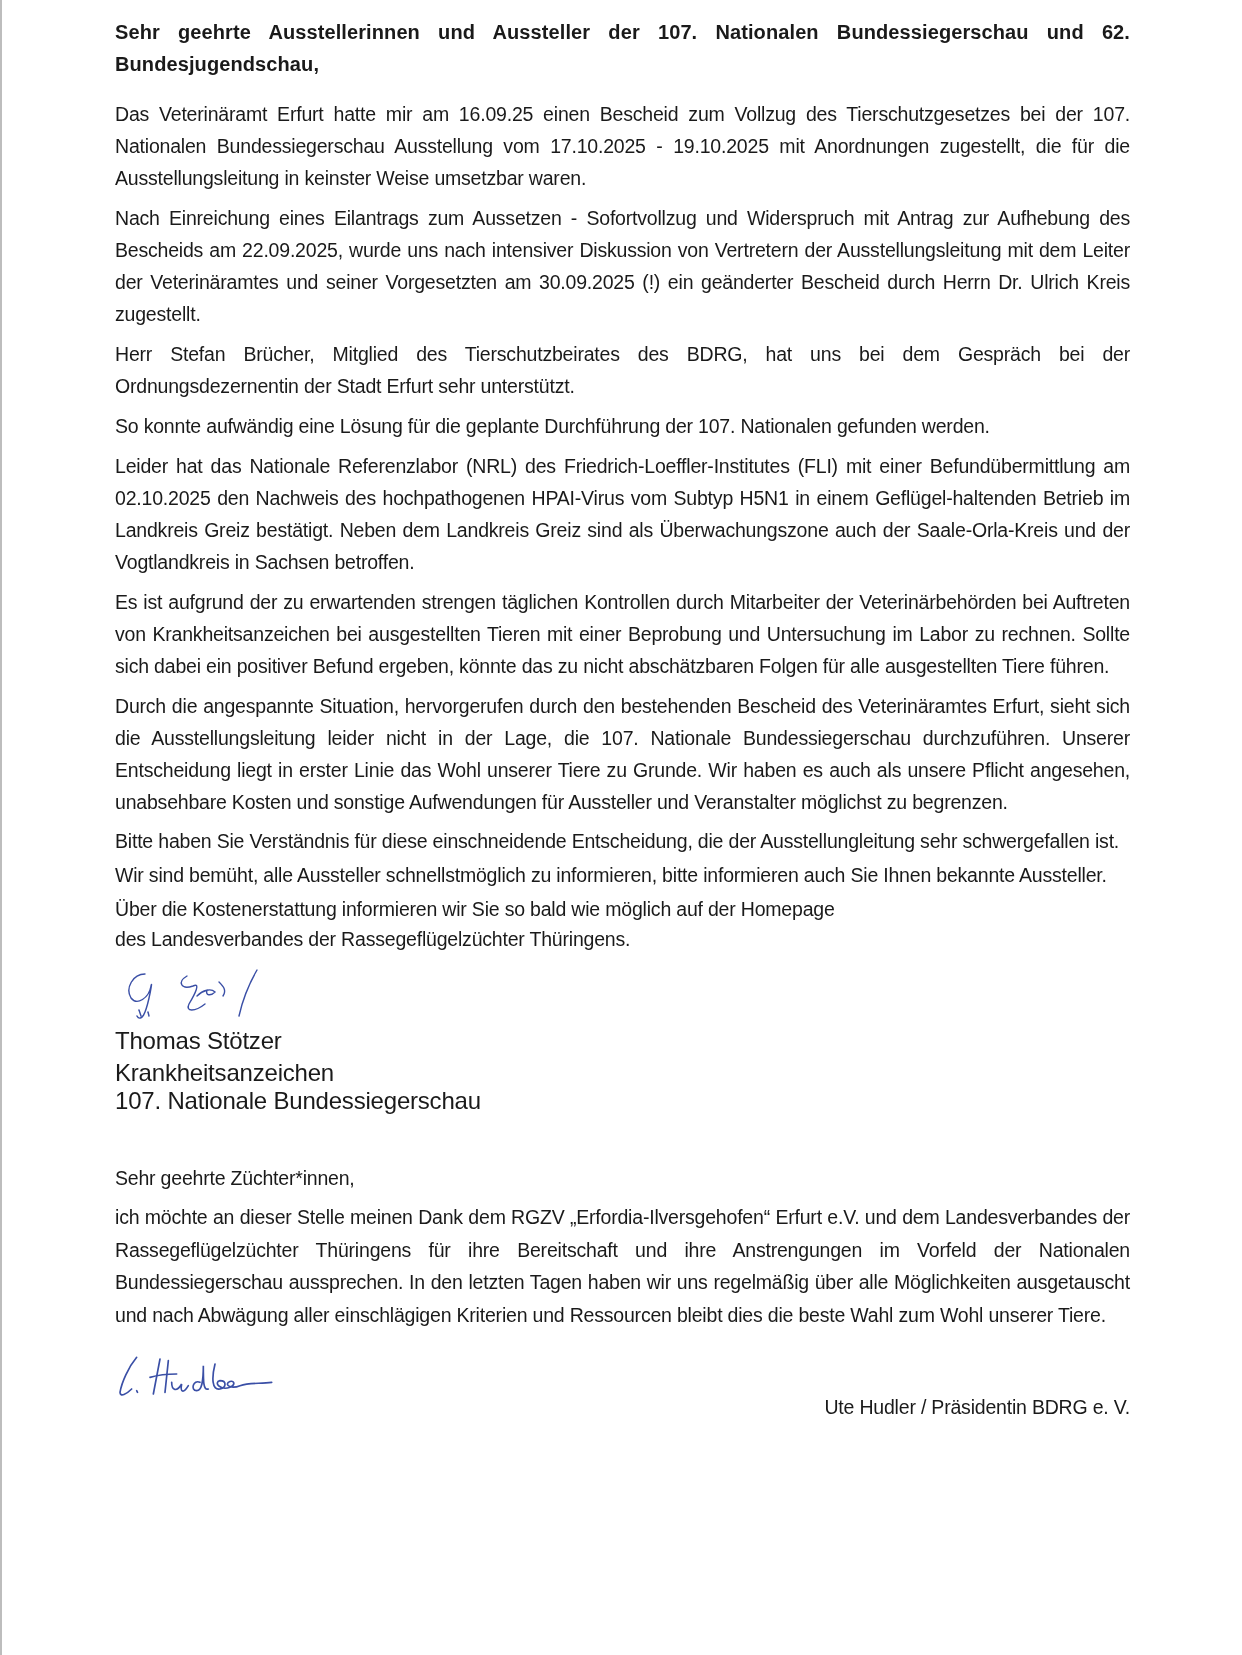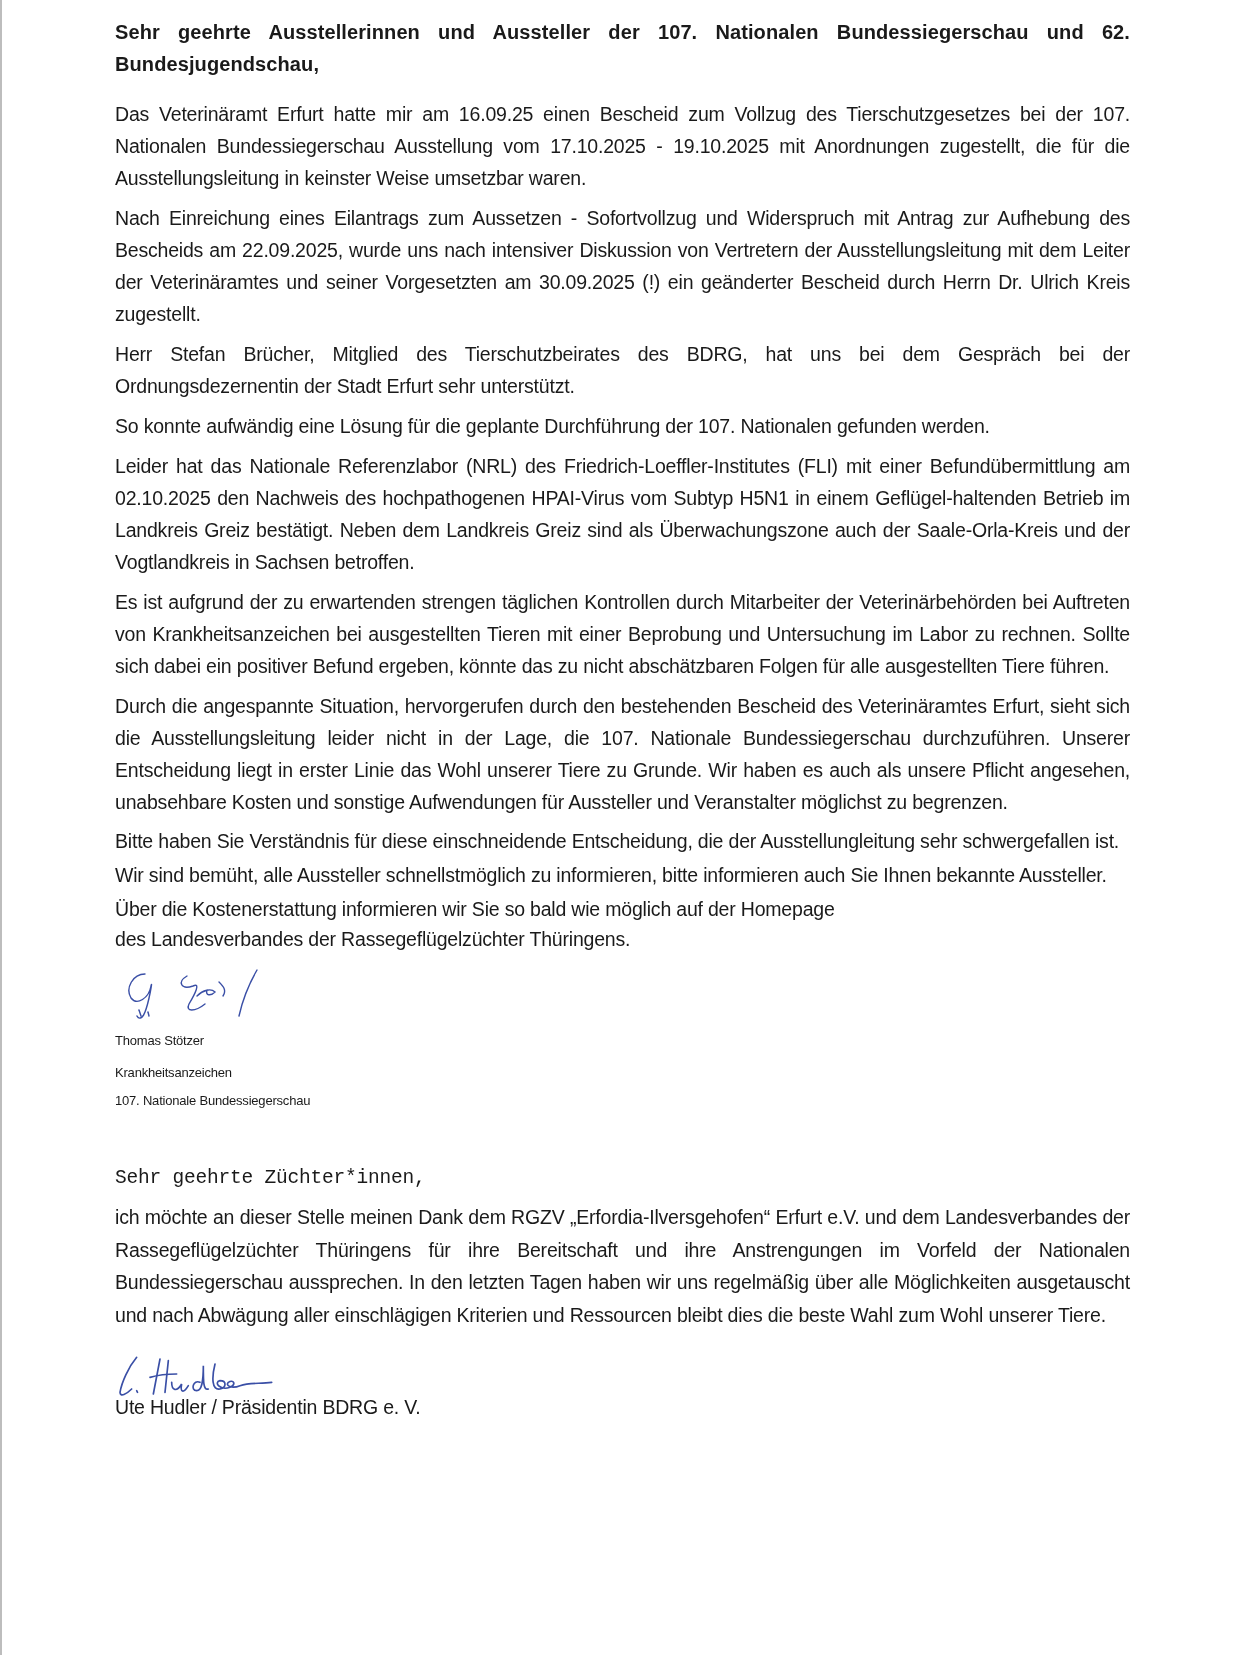--- a/index.html
+++ b/index.html
@@ -18,27 +18,27 @@
     text-align: justify; text-align-last: left; margin: 0 0 18px 0;
   }
   .p { margin: 0 0 8px 0; text-align: justify; text-align-last: left; }
   .p.tight { margin-bottom: 0; line-height: 30px; }
   b { font-weight: normal; }
   .sig-row { position: relative; height: 165px; margin-top: 6px; }
   .sig-col { position: absolute; top: 0; }
   .sig-col.left { left: 0; }
   .sig-col.right { left: 663px; }
   .sig-img { height: 62px; display: block; }
-  .sig-name, .sig-role, .sig-role2 { display: block; font-size: 13px; }
+  .sig-name, .sig-role, .sig-role2 { display: block; font-size: 24px; }
   .sig-name { line-height: 34px; margin-top: 2px; }
   .sig-role { line-height: 30px; }
   .sig-role2 { line-height: 26px; }
-  .greeting2 { margin-top: 38px; line-height: 30px; font-family: Liberation Mono, monospace; }
+  .greeting2 { margin-top: 38px; line-height: 30px; }
   .thanks { text-align: justify; text-align-last: left; line-height: 32.5px; margin: 0; }
-  .final-sig { margin-top: 18px; }
+  .final-sig { margin-top: 18px; text-align: right; }
   .final-sig svg { display: block; height: 50px; }
   .final-name { display: block; line-height: 24px; margin-top: -4px; }
 </style>
 </head>
 <body>
 
 <div class="page-edge-left"></div>
 
 <div class="doc">
 

